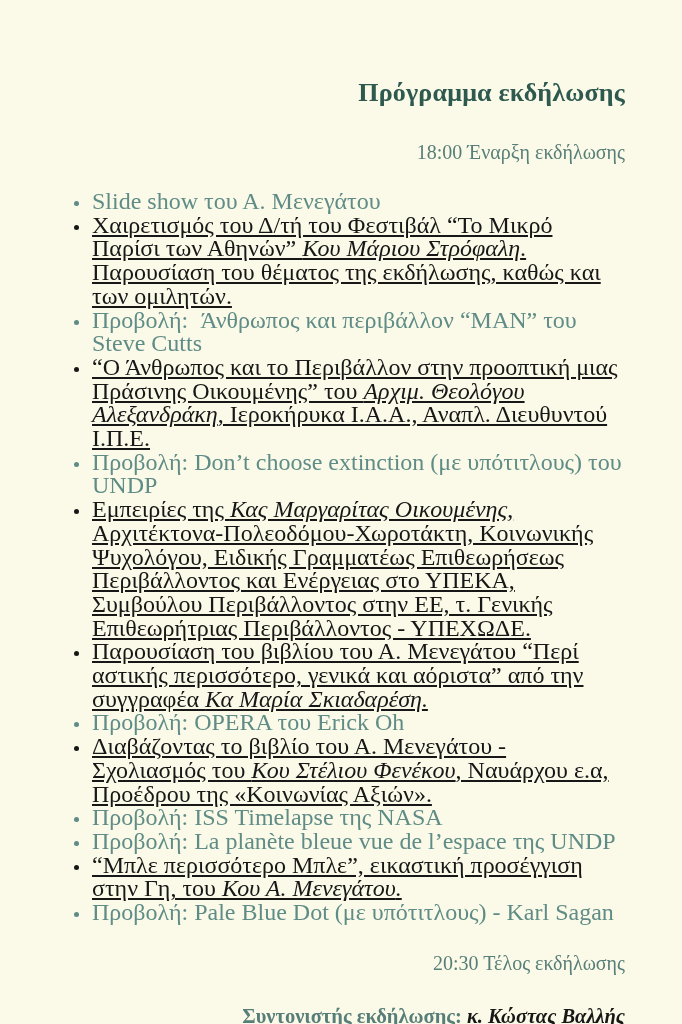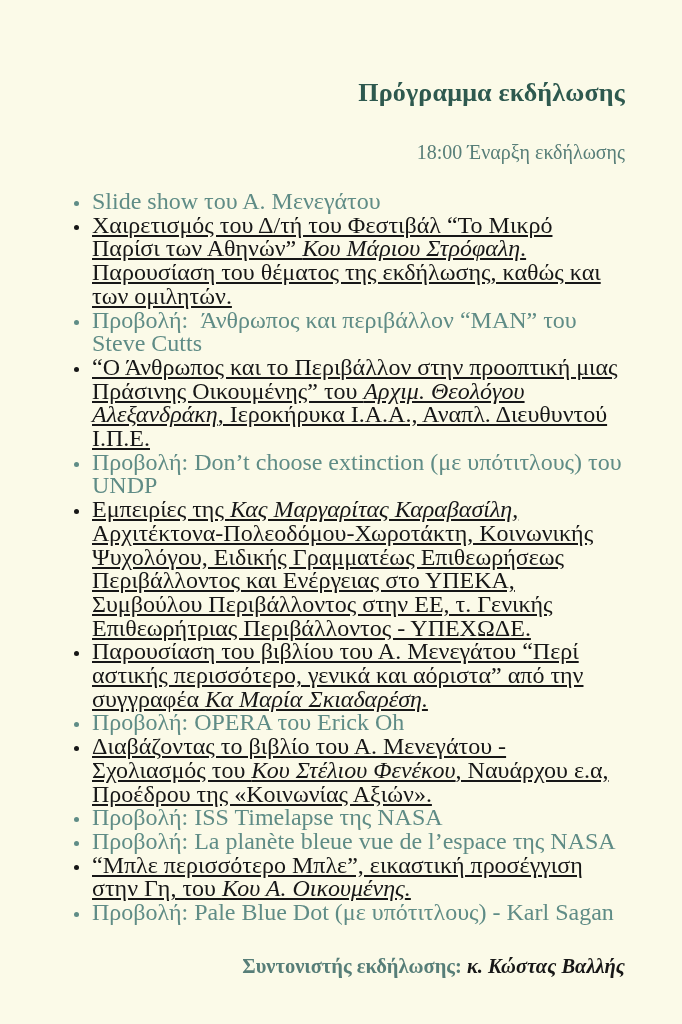--- a/index.html
+++ b/index.html
@@ -68,27 +68,28 @@
   <h1 class="title">Πρόγραμμα εκδήλωσης</h1>
 
   <div class="time-heading start-heading">18:00 Έναρξη εκδήλωσης</div>
 
   <ul class="program">
       <li class="teal"><span>Slide show του Α. Μενεγάτου</span></li>
       <li class="dark"><span>Χαιρετισμός του Δ/τή του Φεστιβάλ “Το Μικρό Παρίσι των Αθηνών” </span><span class="it">Κου Μάριου Στρόφαλη</span><span>. Παρουσίαση του θέματος της εκδήλωσης, καθώς και των ομιλητών.</span></li>
       <li class="teal"><span>Προβολή: &nbsp;Άνθρωπος και περιβάλλον “MAN” του Steve Cutts</span></li>
       <li class="dark"><span>“Ο Άνθρωπος και το Περιβάλλον στην προοπτική μιας Πράσινης Οικουμένης” του </span><span class="it">Αρχιμ. Θεολόγου Αλεξανδράκη</span><span>, Ιεροκήρυκα Ι.Α.Α., Αναπλ. Διευθυντού Ι.Π.Ε.</span></li>
       <li class="teal"><span>Προβολή: Don’t choose extinction (με υπότιτλους) του UNDP</span></li>
-      <li class="dark"><span>Εμπειρίες της </span><span class="it">Κας Μαργαρίτας Καραβασίλη</span><span>, Αρχιτέκτονα-Πολεοδόμου-Χωροτάκτη, Κοινωνικής Ψυχολόγου, Ειδικής Γραμματέως Επιθεωρήσεως Περιβάλλοντος και Ενέργειας στο ΥΠΕΚΑ, Συμβούλου Περιβάλλοντος στην ΕΕ, τ. Γενικής Επιθεωρήτριας Περιβάλλοντος - ΥΠΕΧΩΔΕ.</span></li>
+      <li class="dark"><span>Εμπειρίες της </span><span class="it">Κας Μαργαρίτας Οικουμένης</span><span>, Αρχιτέκτονα-Πολεοδόμου-Χωροτάκτη, Κοινωνικής Ψυχολόγου, Ειδικής Γραμματέως Επιθεωρήσεως Περιβάλλοντος και Ενέργειας στο ΥΠΕΚΑ, Συμβούλου Περιβάλλοντος στην ΕΕ, τ. Γενικής Επιθεωρήτριας Περιβάλλοντος - ΥΠΕΧΩΔΕ.</span></li>
       <li class="dark"><span>Παρουσίαση του βιβλίου του Α. Μενεγάτου “Περί αστικής περισσότερο, γενικά και αόριστα” από την συγγραφέα </span><span class="it">Κα Μαρία Σκιαδαρέση</span><span class="it">.</span></li>
       <li class="teal"><span>Προβολή: OPERA του Erick Oh</span></li>
       <li class="dark"><span>Διαβάζοντας το βιβλίο του Α. Μενεγάτου - Σχολιασμός του </span><span class="it">Κου Στέλιου Φενέκου</span><span>, Ναυάρχου ε.α, Προέδρου της «Κοινωνίας Αξιών».</span></li>
       <li class="teal"><span>Προβολή: ISS Timelapse της NASA</span></li>
-      <li class="teal"><span>Προβολή: La planète bleue vue de l’espace της NASA</span></li>
-      <li class="dark"><span>“Μπλε περισσότερο Μπλε”, εικαστική προσέγγιση στην Γη, του </span><span class="it">Κου Α. Οικουμένης</span><span class="it">.</span></li>
+      <li class="teal"><span>Προβολή: La planète bleue vue de l’espace της UNDP</span></li>
+      <li class="dark"><span>“Μπλε περισσότερο Μπλε”, εικαστική προσέγγιση στην Γη, του </span><span class="it">Κου Α. Μενεγάτου</span><span class="it">.</span></li>
       <li class="teal"><span>Προβολή: Pale Blue Dot (με υπότιτλους) - Karl Sagan</span></li>
     </ul>
 
+  <div class="time-heading end-heading">20:30 Τέλος εκδήλωσης</div>
 
   <div class="footer">
     <div><span class="footer-label">Συντονιστής εκδήλωσης: </span><span class="footer-value">κ. Κώστας Βαλλής</span></div>
   </div>
 </div>
 
 </body></html>

